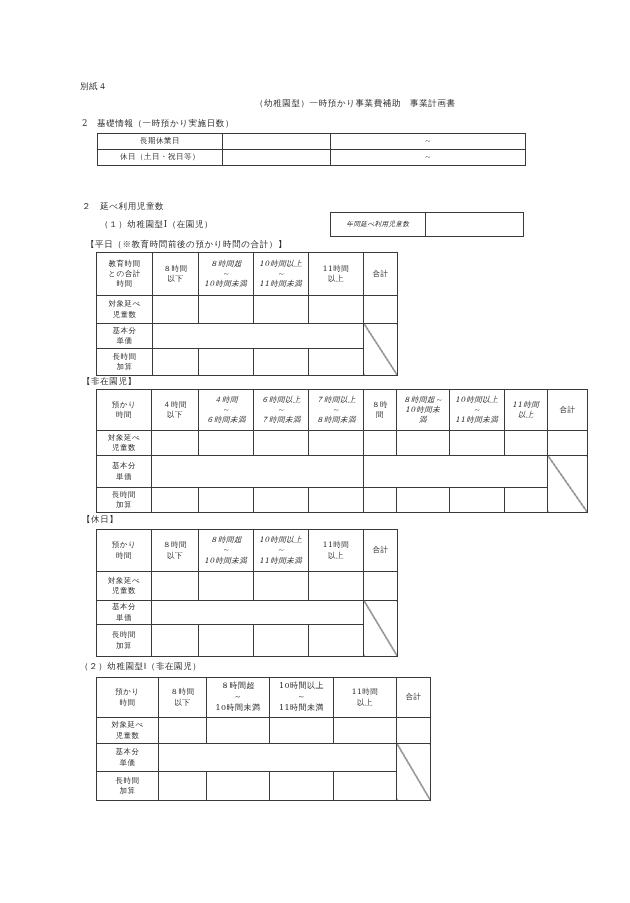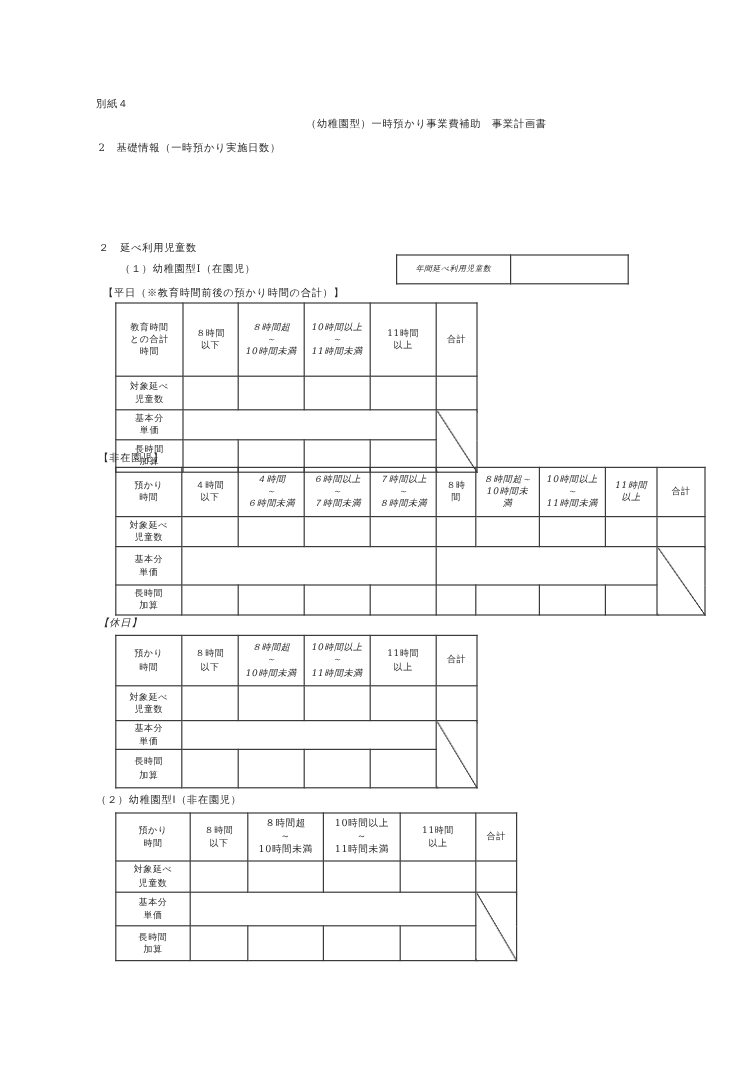--- a/index.html
+++ b/index.html
@@ -25,20 +25,30 @@
 <div class="abs txt" style="left:255px;top:98px;">（幼稚園型）一時預かり事業費補助　事業計画書</div>
 
 <div class="abs txt" style="left:82px;top:118px;">2　基礎情報（一時預かり実施日数）</div>
 <table class="grid" style="left:97px;top:133px;width:428px;">
   <colgroup>
       <col style="width:125px">
       <col style="width:108px">
       <col style="width:195px">
     </colgroup>
   <tbody>
+  <tr style="height:16px">
+    <td>長期休業日</td>
+    <td></td>
+    <td>～</td>
+  </tr>
+  <tr style="height:16px">
+    <td>休日（土日・祝日等）</td>
+    <td></td>
+    <td>～</td>
+  </tr>
 </tbody>
   </table>
 
 <div class="abs txt" style="left:82px;top:201px;">２　延べ利用児童数</div>
 <div class="abs txt" style="left:82px;top:219px;margin-left:18px;">（１）幼稚園型Ⅰ（在園児）</div>
 <table class="grid" style="left:330px;top:212px;width:193px;">
   <colgroup>
       <col style="width:95px">
       <col style="width:98px">
     </colgroup>
@@ -54,21 +64,21 @@
 <table class="grid" style="left:96px;top:252px;width:301px;">
   <colgroup>
       <col style="width:56px">
       <col style="width:46px">
       <col style="width:55px">
       <col style="width:55px">
       <col style="width:55px">
       <col style="width:34px">
     </colgroup>
   <tbody>
-      <tr style="height:61px">
+      <tr style="height:43px">
     <td class="ml">教育時間
 との合計
 時間</td>
     <td class="ml">８時間
 以下</td>
     <td class="ml small">８時間超
 ～
 10時間未満</td>
     <td class="ml small">10時間以上
 ～
@@ -172,21 +182,21 @@
     <td></td>
     <td></td>
     <td></td>
     <td></td>
     <td></td>
     <td></td>
   </tr>
 </tbody>
   </table>
 
-<div class="abs txt" style="left:82px;top:514px;font-style:italic;">【休日】</div>
+<div class="abs txt" style="left:82px;top:514px;">【休日】</div>
 <table class="grid" style="left:96px;top:529px;width:301px;">
   <colgroup>
       <col style="width:55px">
       <col style="width:47px">
       <col style="width:55px">
       <col style="width:55px">
       <col style="width:55px">
       <col style="width:34px">
     </colgroup>
   <tbody>

